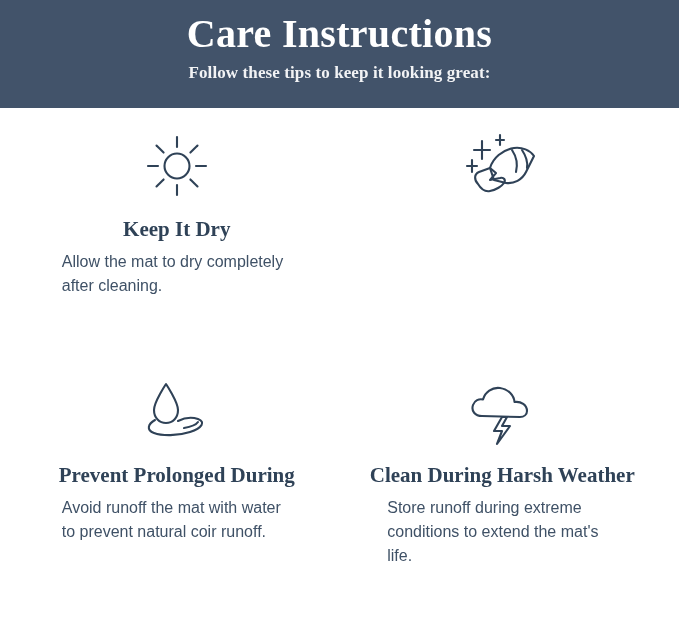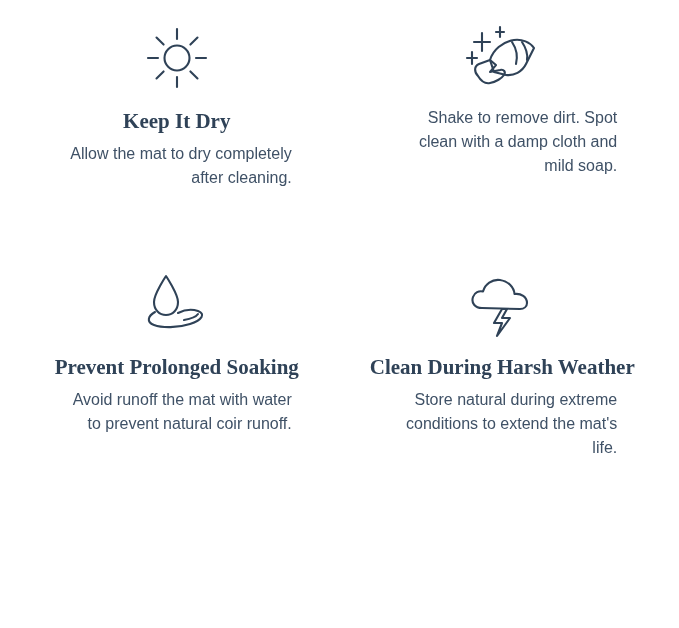--- a/index.html
+++ b/index.html
@@ -85,38 +85,42 @@
     line-height: 26px;
     color: #2f4257;
     text-align: center;
     margin: 10px 0 0 0;
   }
   .tip-body {
     font-family: "Liberation Sans", sans-serif;
     font-size: 16px;
     line-height: 24px;
     color: #3f5166;
-    text-align: right;
+    text-align: left;
     margin: 8px 0 0 0;
     max-width: 230px;
   }
 
   
   .cell-0 .icon-wrap { margin-top: 6px; }
   .cell-1 .icon-wrap { margin-top: 6px; }
   .cell-2 .icon-wrap { margin-top: 4px; }
   .cell-3 .icon-wrap { margin-top: 4px; }
 
   svg { display: block; }
 </style>
 </head>
 <body>
 
 <div class="page">
 
+  <div class="header">
+    <h1 class="header-title">Care Instructions</h1>
+    <p class="header-subtitle">Follow these tips to keep it looking great:</p>
+  </div>
 
   <div class="grid">
 
     <div class="cell cell-0">
       <div class="icon-wrap">
         <svg width="76" height="76" viewBox="0 0 76 76" fill="none" stroke="#2f4257" stroke-width="2.1" stroke-linecap="round">
           <circle cx="38" cy="38" r="12.5"></circle>
           <line x1="38" y1="9" x2="38" y2="19"></line>
           <line x1="38" y1="57" x2="38" y2="67"></line>
           <line x1="9" y1="38" x2="19" y2="38"></line>
@@ -140,44 +144,43 @@
           <path d="M18 56 C14 52 14 46 19 44 L30 40 L36 45 L30 52 L40 50 C44 49 46 52 44 55 C42 58 36 62 30 63 C25 64 21 61 18 56 Z"></path>
 
           <path d="M52 22 C56 28 58 36 56 44"></path>
           <path d="M62 22 C66 28 68 34 67 40"></path>
 
           <path d="M22 22 l0 -9 M22 22 l0 9 M22 22 l-8 0 M22 22 l8 0"></path>
           <path d="M12 38 l0 -6 M12 38 l0 6 M12 38 l-5 0 M12 38 l5 0"></path>
           <path d="M40 12 l0 -5 M40 12 l0 5 M40 12 l-4 0 M40 12 l4 0"></path>
         </svg>
       </div>
-      <div class="tip-body">Shake to remove dirt. Spot clean with a damp cloth and mild soap.</div>
     </div>
 
     <div class="cell cell-2">
       <div class="icon-wrap">
         <svg width="90" height="72" viewBox="0 0 90 72" fill="none" stroke="#2f4257" stroke-width="2.1" stroke-linecap="round" stroke-linejoin="round">
 
           <path d="M34 8 C34 8 22 26 22 34 C22 42 27.5 47 34 47 C40.5 47 46 42 46 34 C46 26 34 8 34 8 Z"></path>
 
           <path d="M23 44 C16 48 14 54 22 57 C30 60 46 60 58 56 C70 52 74 46 66 43 C60 41 52 42 46 45"></path>
           <path d="M52 52 C58 51 64 49 66 46"></path>
         </svg>
       </div>
-      <div class="tip-title">Prevent Prolonged Soaking</div>
+      <div class="tip-title">Prevent Prolonged During</div>
       <div class="tip-body">Avoid runoff the mat with water to prevent natural coir runoff.</div>
     </div>
 
     <div class="cell cell-3">
       <div class="icon-wrap">
         <svg width="80" height="72" viewBox="0 0 80 72" fill="none" stroke="#2f4257" stroke-width="2.1" stroke-linecap="round" stroke-linejoin="round">
 
           <path d="M20 40 C13 40 9 35 11 29 C12.5 24.5 17 22.5 21 23.5 C23 16 30 11 38 12 C46 13 52 19 52.5 26 C59 25 65 29 65 35 C65 38.5 62 41 58 41 Z"></path>
 
           <path d="M40 41 L32 55 L40 55 L35 68 L48 50 L40 50 L45 41 Z"></path>
         </svg>
       </div>
       <div class="tip-title">Clean During Harsh Weather</div>
-      <div class="tip-body">Store natural during extreme conditions to extend the mat's life.</div>
+      <div class="tip-body">Store runoff during extreme conditions to extend the mat's life.</div>
     </div>
 
   </div>
 </div>
 
 </body></html>

